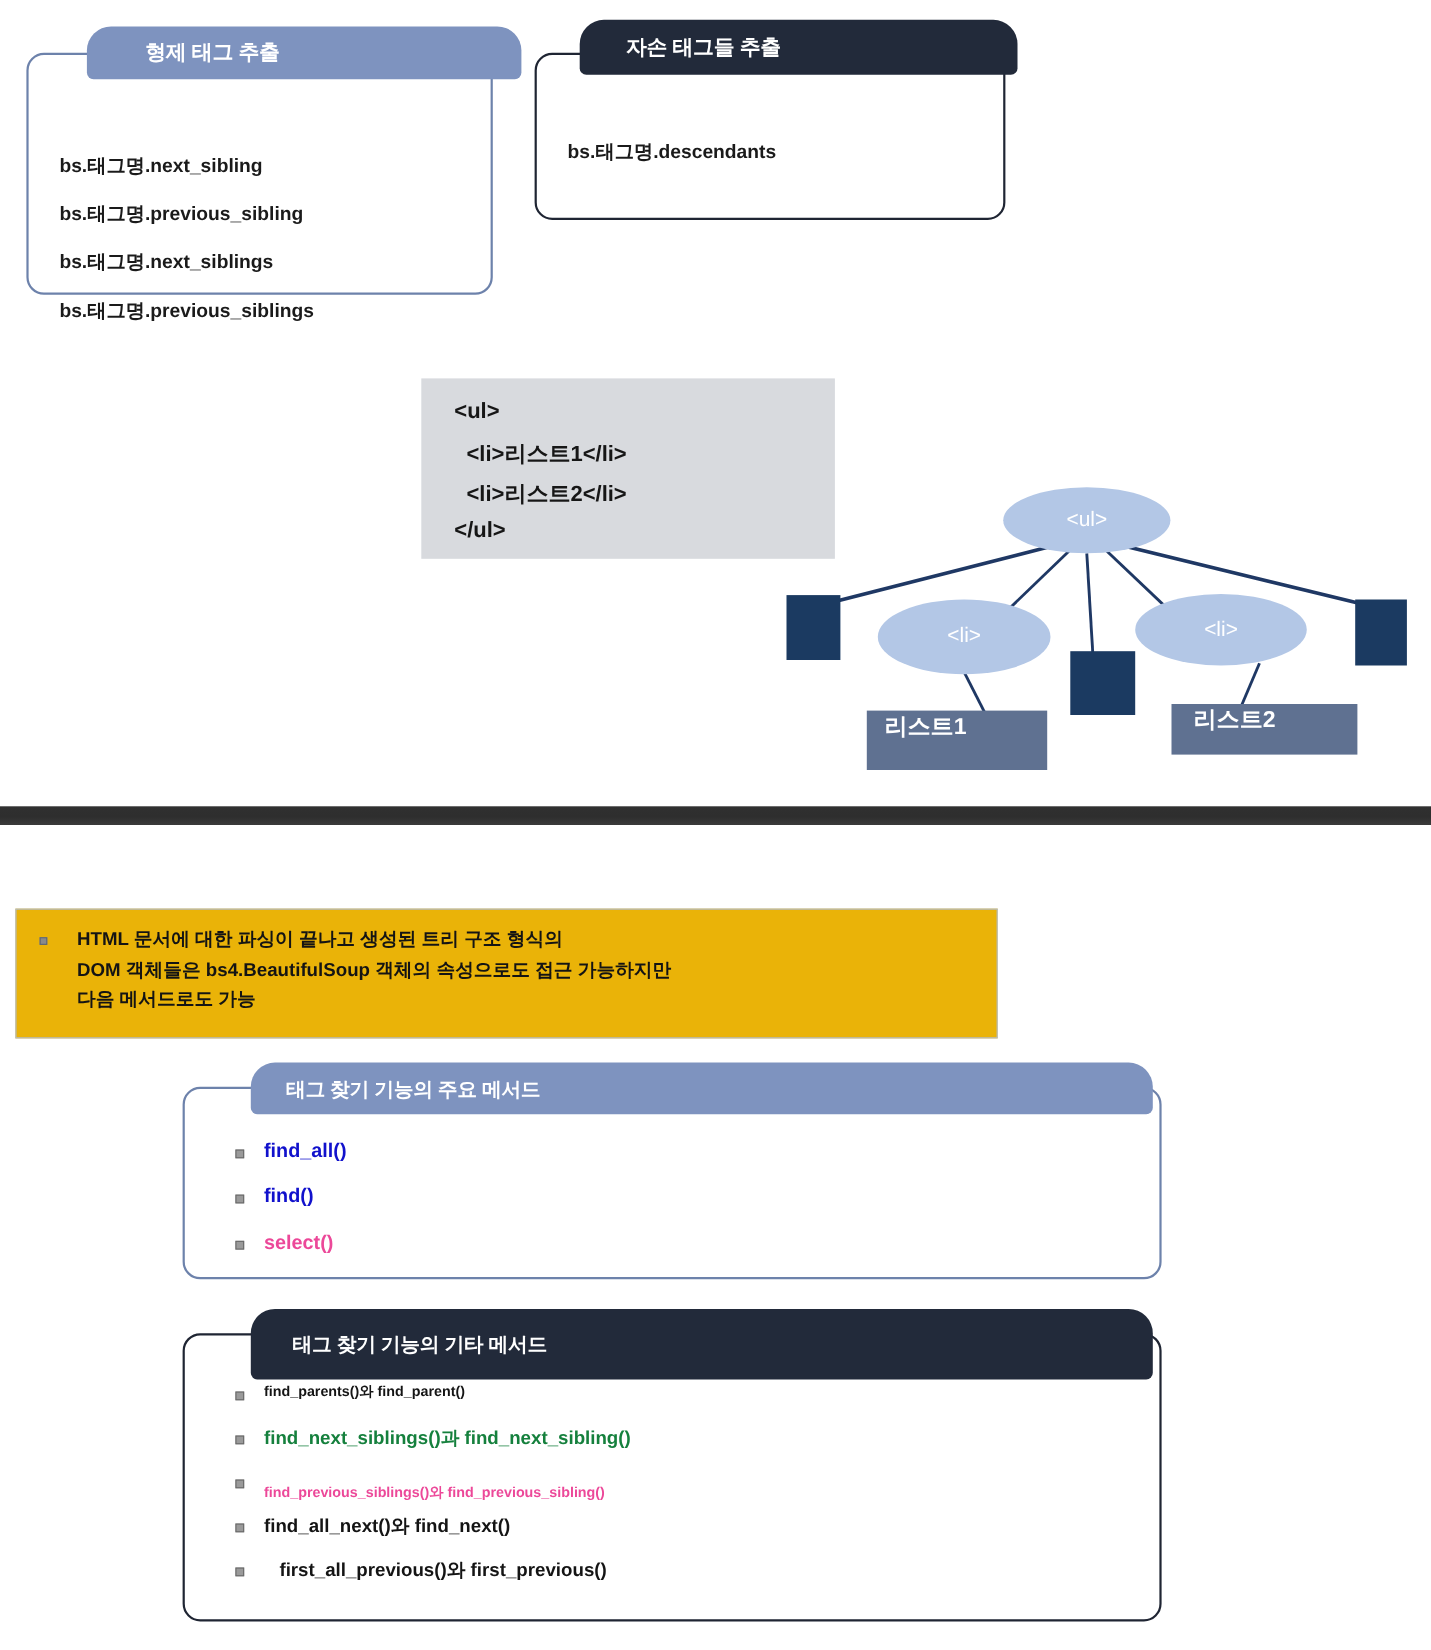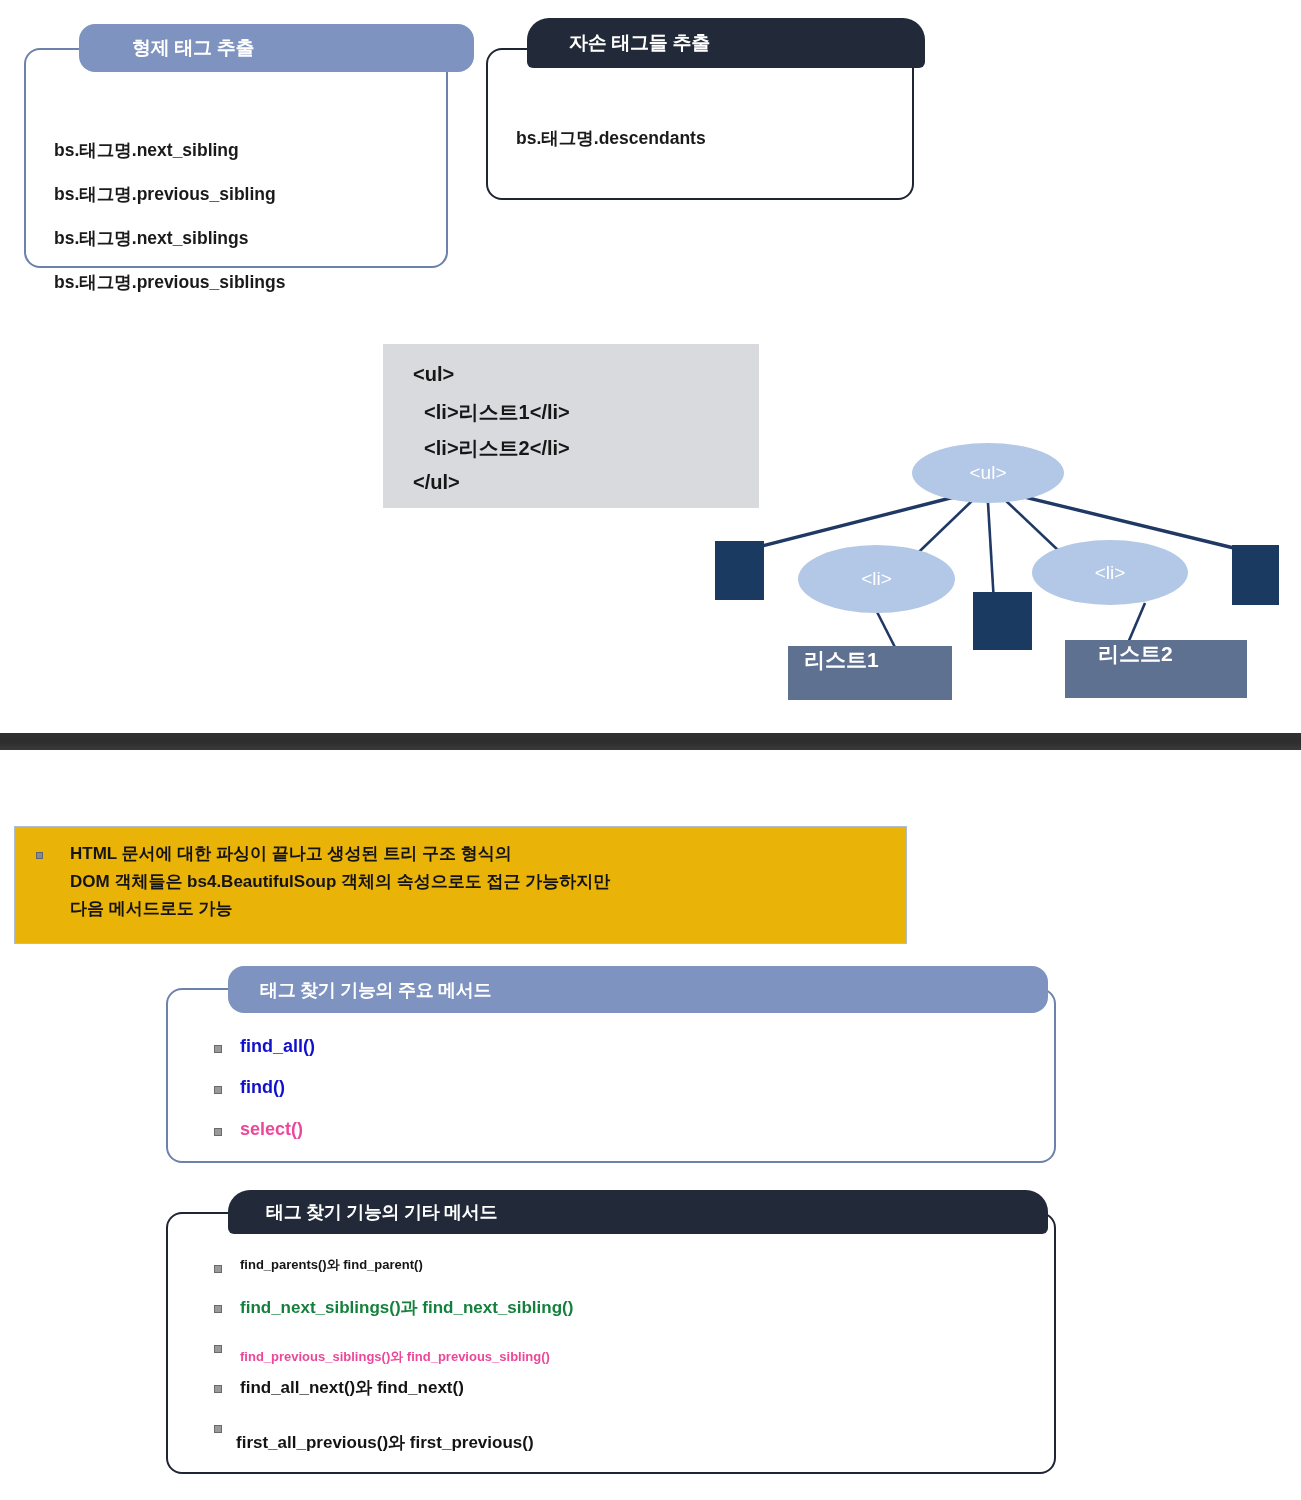--- a/index.html
+++ b/index.html
@@ -36,21 +36,21 @@
     display: flex;
     align-items: center;
     color: #ffffff;
     font-weight: bold;
     letter-spacing: -0.3px;
     z-index: 3;
   }
 
   
   .card.blue .card-body { border: 2.2px solid #6d82ab; }
-  .card.blue .card-header { background: #7e93bf; border-radius: 16px; }
+  .card.blue .card-header { background: #7e93bf; }
   
   .card.dark .card-body { border: 2.2px solid #1f2533; }
   .card.dark .card-header { background: #222a3a; }
 
   .card-line {
     position: absolute;
     color: #1a1a1a;
     font-weight: bold;
     white-space: nowrap;
   }
@@ -194,21 +194,21 @@
     <span>&lt;li&gt;</span>
   </div>
 
   <div class="node-square" style="left:25px; top:116px; width:49px; height:59px;"></div>
   <div class="node-square" style="left:283px; top:167px; width:59px; height:58px;"></div>
   <div class="node-square" style="left:542px; top:120px; width:47px; height:60px;"></div>
 
   <div class="node-rect" style="left:98px; top:221px; width:148px; height:54px; font-size:21px; padding-left:16px;">
     <span>리스트1</span>
   </div>
-  <div class="node-rect" style="left:375px; top:215px; width:149px; height:58px; font-size:21px; padding-left:33px;">
+  <div class="node-rect" style="left:375px; top:215px; width:149px; height:46px; font-size:21px; padding-left:20px;">
     <span>리스트2</span>
   </div>
 </div>
 
 <div class="divider" style="top:733px; height:17px;"></div>
 
 <div class="note-box" style="left:14px; top:826px; width:893px; height:118px;">
   <span class="note-bullet" style="left:21px; top:25px;"></span>
   <div class="note-text" style="left:55px; top:13px; font-size:17px; width:830px;">HTML 문서에 대한 파싱이 끝나고 생성된 트리 구조 형식의
 DOM 객체들은 bs4.BeautifulSoup 객체의 속성으로도 접근 가능하지만
@@ -226,31 +226,31 @@
 
   <span class="m-bullet" style="left:48px; top:98px;"></span>
   <div class="m-text" style="left:74px; top:89px; font-size:18px; color:#1111cc;">find()</div>
 
   <span class="m-bullet" style="left:48px; top:140px;"></span>
   <div class="m-text" style="left:74px; top:131px; font-size:18px; color:#ec4899;">select()</div>
 </div>
 
 <div class="card dark" style="left:166px; top:1212px; width:890px; height:262px;">
   <div class="card-body"></div>
-  <div class="card-header" style="left:62px; top:-22px; width:820px; height:44px; font-size:18px; padding-left:38px;">
+  <div class="card-header" style="left:62px; top:-22px; width:820px; height:64px; font-size:18px; padding-left:38px;">
     <span>태그 찾기 기능의 기타 메서드</span>
   </div>
 
   <span class="m-bullet" style="left:48px; top:53px;"></span>
   <div class="m-text" style="left:74px; top:44px; font-size:13px; color:#141414;">find_parents()와 find_parent()</div>
 
   <span class="m-bullet" style="left:48px; top:93px;"></span>
   <div class="m-text" style="left:74px; top:84px; font-size:17px; color:#15803d;">find_next_siblings()과 find_next_sibling()</div>
 
   <span class="m-bullet" style="left:48px; top:133px;"></span>
   <div class="m-text" style="left:74px; top:136px; font-size:13px; color:#ec4899;">find_previous_siblings()와 find_previous_sibling()</div>
 
   <span class="m-bullet" style="left:48px; top:173px;"></span>
   <div class="m-text" style="left:74px; top:164px; font-size:17px; color:#141414;">find_all_next()와 find_next()</div>
 
   <span class="m-bullet" style="left:48px; top:213px;"></span>
-  <div class="m-text" style="left:70px; top:204px; font-size:17px; color:#141414;margin-top:15px;">first_all_previous()와 first_previous()</div>
+  <div class="m-text" style="left:88px; top:204px; font-size:17px; color:#141414;">first_all_previous()와 first_previous()</div>
 </div>
 
 </body></html>

